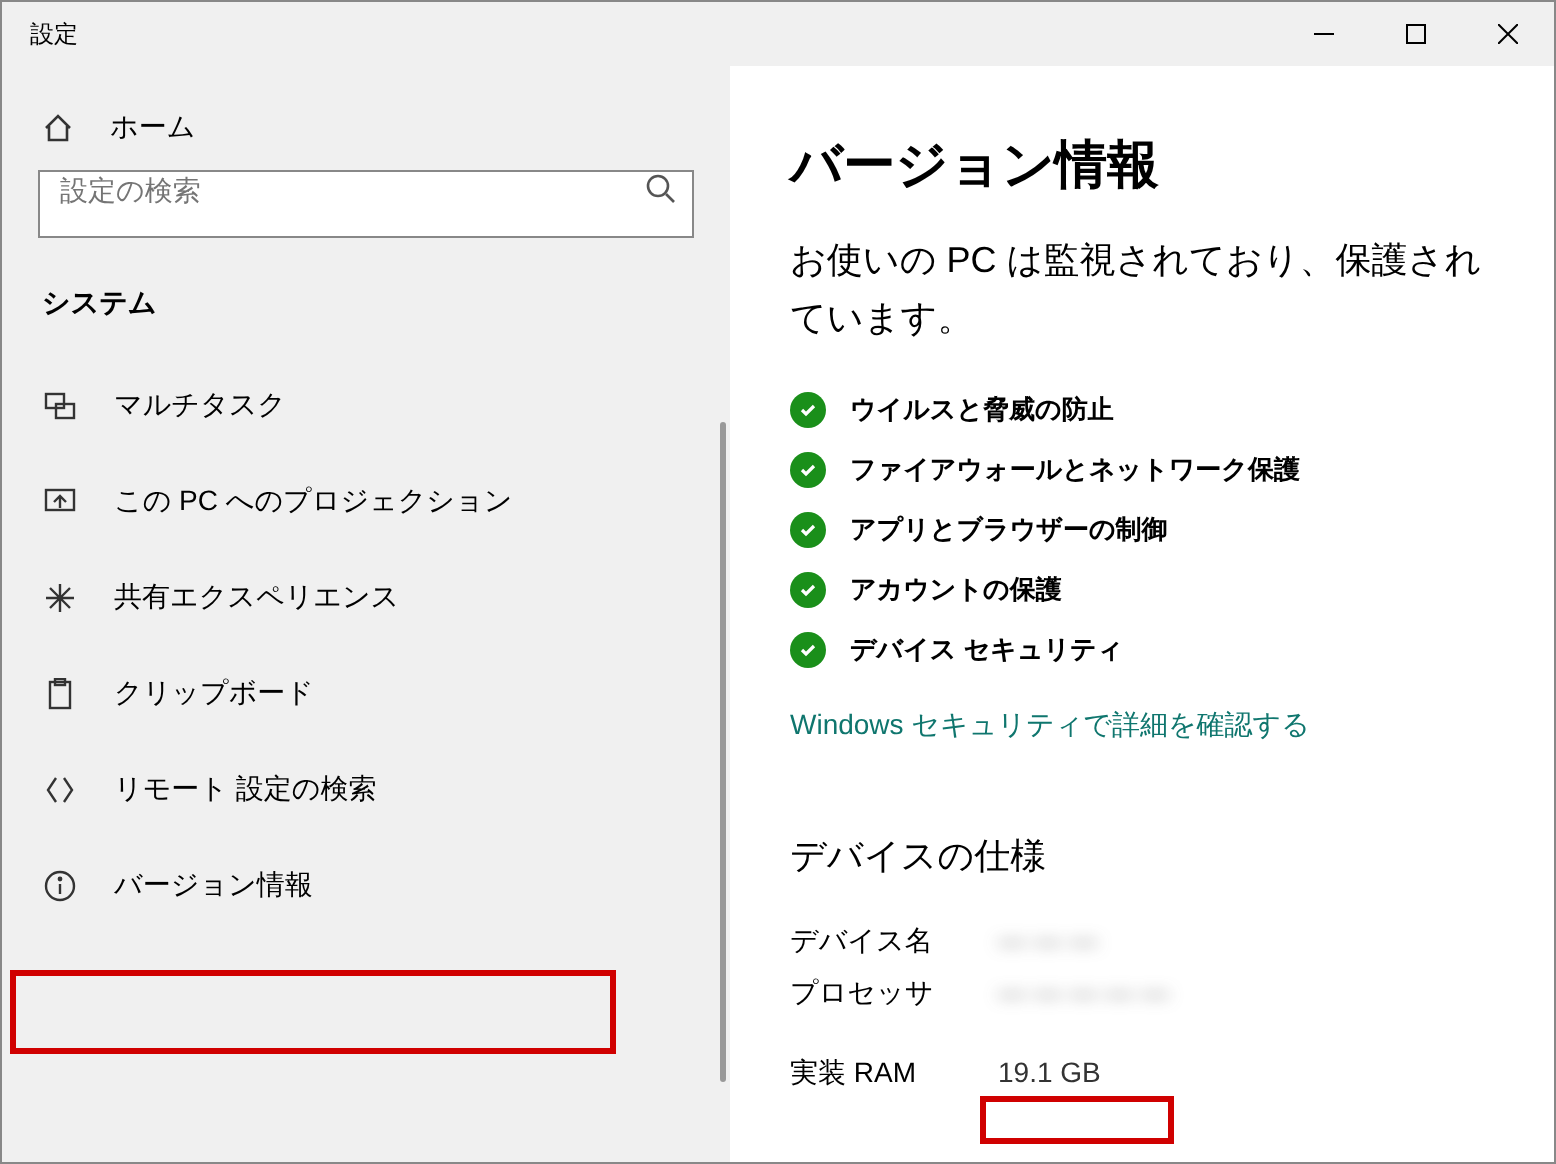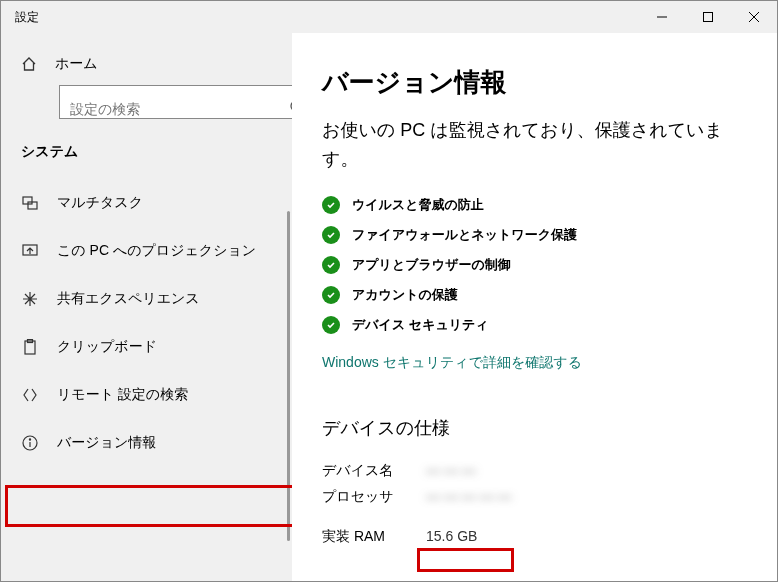--- a/index.html
+++ b/index.html
@@ -39,21 +39,21 @@
     font-size: 10px;
     font-family: "Segoe MDL2 Assets", sans-serif;
     color: #000;
   }
   .win-btn svg { display: block; }
   .body-area {
     display: flex;
     height: calc(100% - 32px);
   }
   .sidebar {
-    width: 291px;
+    width: 364px;
     background: #f0f0f0;
     position: relative;
     padding-top: 10px;
   }
   .home-row {
     display: flex;
     align-items: center;
     padding: 12px 20px 12px 20px;
     gap: 18px;
   }
@@ -61,23 +61,22 @@
   .home-label { font-size: 14px; }
   .search-wrap {
     padding: 0 18px 10px 18px;
   }
   .search-box {
     width: 100%;
     height: 34px;
     background: #fff;
     border: 1px solid #888;
     display: flex;
-    align-items: flex-end;
+    align-items: flex-start;
     padding: 0 8px;
-    margin-left: 40px;
   }
   .search-box input {
     flex: 1;
     border: none;
     outline: none;
     font-size: 14px;
     background: transparent;
     color: #555;
   }
   .search-box .search-icon { color: #555; }
@@ -339,19 +338,19 @@
       <div class="spec-row">
         <span class="spec-label">デバイス名</span>
         <span class="spec-value">— — —</span>
       </div>
       <div class="spec-row">
         <span class="spec-label">プロセッサ</span>
         <span class="spec-value">— — — — —</span>
       </div>
       <div class="spec-row" style="margin-top:14px;">
         <span class="spec-label">実装 RAM</span>
-        <span class="spec-value ram">15.6 GB</span>
+        <span class="spec-value ram">19.1 GB</span>
       </div>
     </div>
 
     <div class="ram-highlight" style="left:125px; top:515px; width:97px; height:24px;"></div>
   </div>
 </div>
 
 </body></html>

